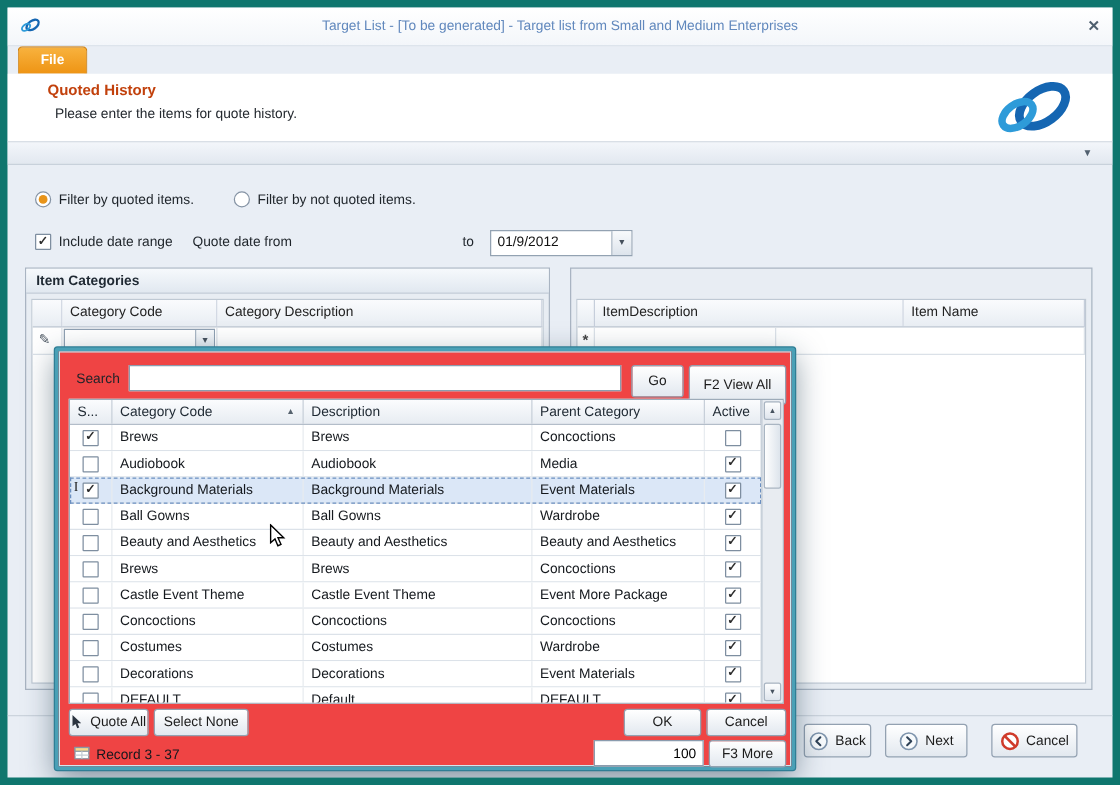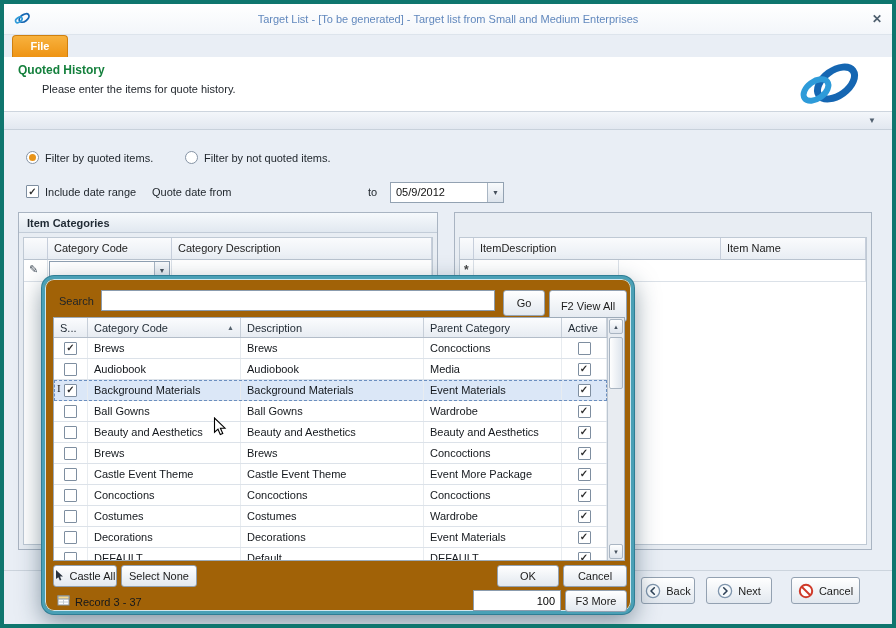--- a/index.html
+++ b/index.html
@@ -1,29 +1,29 @@
 <!DOCTYPE html>
 <html><head>
 <meta charset="utf-8">
 <style>
   *{box-sizing:border-box}
   html,body{margin:0;padding:0}
   body{width:896px;height:628px;font-family:"Liberation Sans",sans-serif;background:#fff}
-  #screen{position:relative;width:896px;height:628px;background:#e9eef5;border:4px solid #0f766e;overflow:hidden;font-size:11px;color:#1d2329}
+  #screen{position:relative;width:896px;height:628px;background:#e9eef5;border:6px solid #0f766e;overflow:hidden;font-size:11px;color:#1d2329}
 
   
   .titlebar{position:absolute;left:0;top:0;right:0;height:31px;background:linear-gradient(#ffffff,#f3f6fa);border-bottom:1px solid #dde4ec}
   .titlebar .title{position:absolute;left:0;right:0;top:9px;text-align:center;font-size:11px;color:#6188bd}
   .mini-logo{position:absolute;left:8px;top:7px}
   .close{position:absolute;right:10px;top:8px;font-size:12px;color:#4e5f6e;font-weight:bold;cursor:default}
 
   .file-tab{position:absolute;left:8px;top:31px;width:56px;height:22px;background:linear-gradient(#f8b23e,#ee9414);border:1px solid #cf8010;border-bottom:none;border-radius:4px 4px 0 0;color:#fff;font-weight:bold;text-align:center;line-height:21px}
 
   .header{position:absolute;left:0;top:53px;right:0;height:55px;background:#fff;border-bottom:1px solid #cdd5de}
-  .h-title{position:absolute;left:14px;top:6px;font-size:12px;font-weight:bold;color:#15803d}
+  .h-title{position:absolute;left:32px;top:6px;font-size:12px;font-weight:bold;color:#c2410c}
   .h-sub{position:absolute;left:38px;top:26px;color:#23282e}
   .logo{position:absolute;right:26px;top:1px}
 
   .collapse-bar{position:absolute;left:0;top:108px;right:0;height:18px;background:linear-gradient(#f3f6fa,#e2e8f0);border-bottom:1px solid #c8d1db}
   .chev{position:absolute;right:16px;top:4px;font-size:8px;color:#51606f}
 
   .lbl{position:absolute;color:#1d2329;white-space:nowrap}
 
   .radio{position:absolute;width:13px;height:13px;border:1px solid #8694a5;border-radius:50%;background:#fff}
   .radio.on::after{content:"";position:absolute;left:2px;top:2px;width:7px;height:7px;border-radius:50%;background:#e8941a}
@@ -51,21 +51,21 @@
 
   
   .fsep{position:absolute;left:0;right:0;top:566px;border-top:1px solid #ccd4dd}
   .btn{background:linear-gradient(#ffffff,#e2e8ef);border:1px solid #93a1b1;border-radius:3px;font-family:"Liberation Sans",sans-serif;font-size:11px;color:#1c1c1c;display:flex;align-items:center;justify-content:center;gap:5px;padding:0;cursor:default}
   .wbtn{position:absolute;top:573px;height:27px}
   #btn-back{left:637px;width:54px}
   #btn-next{left:702px;width:66px}
   #btn-wcancel{left:787px;width:69px}
 
   
-  .popup{position:absolute;left:38px;top:272px;width:592px;height:338px;background:#a16207;border:3px solid #4aa0b6;border-radius:12px;box-shadow:0 0 0 1px #2f7e95,0 8px 24px rgba(25,55,75,.5),inset 0 0 0 1px #cfe7ef;z-index:10}
+  .popup{position:absolute;left:38px;top:272px;width:592px;height:338px;background:#ef4444;border:3px solid #4aa0b6;border-radius:2px;box-shadow:0 0 0 1px #2f7e95,0 8px 24px rgba(25,55,75,.5),inset 0 0 0 1px #cfe7ef;z-index:10}
   .p-inner{position:absolute;inset:0}
   .p-label{position:absolute;left:14px;top:16px}
   .s-input{position:absolute;left:56px;top:11px;width:394px;height:21px;border:1px solid #8b9cae;font-family:"Liberation Sans",sans-serif;font-size:11px;padding:0 4px}
   .pbtn{position:absolute}
   #btn-go{left:458px;top:11px;width:42px;height:26px}
   #btn-viewall{left:504px;top:11px;width:78px;height:32px}
   #btn-selall{left:8px;top:286px;width:64px;height:22px}
   #btn-selnone{left:76px;top:286px;width:76px;height:22px}
   #btn-ok{left:452px;top:286px;width:62px;height:22px}
   #btn-pcancel{left:518px;top:286px;width:64px;height:22px}
@@ -130,21 +130,21 @@
   <span class="radio on" style="left:22px;top:147px"></span>
   <span class="lbl" style="left:41px;top:148px">Filter by quoted items.</span>
   <span class="radio" style="left:181px;top:147px"></span>
   <span class="lbl" style="left:200px;top:148px">Filter by not quoted items.</span>
 
   <span class="cb abs" style="left:22px;top:181px">✓</span>
   <span class="lbl" style="left:41px;top:182px">Include date range</span>
   <span class="lbl" style="left:148px;top:182px">Quote date from</span>
   <span class="lbl" style="left:364px;top:182px">to</span>
   <div class="combo" style="left:386px;top:178px;width:114px;height:21px">
-    <span class="val">05/9/2012</span>
+    <span class="val">01/9/2012</span>
     <span class="dd">▼</span>
   </div>
 
   <div class="group" style="left:14px;top:208px;width:420px;height:338px">
     <div class="g-head">Item Categories</div>
     <div class="mgrid">
       <div class="mrow mhead">
         <div class="mcell w24"></div>
         <div class="mcell w124">Category Code</div>
         <div class="mcell fx">Category Description</div>
@@ -354,21 +354,21 @@
             <div class="sb-thumb"></div>
           </div>
           <div class="sbb">▼</div>
         </div>
       </div>
 
       <button class="btn pbtn" id="btn-selall">
         <svg width="10" height="12" viewBox="0 0 10 12">
           <path d="M1 0 L1 9 L3.4 7.2 L4.8 10.6 L6.4 9.9 L5 6.6 L8 6.6 Z" fill="#2b3440"></path>
         </svg>
-        <span>Castle All</span>
+        <span>Quote All</span>
       </button>
       <button class="btn pbtn" id="btn-selnone">Select None</button>
       <button class="btn pbtn" id="btn-ok">OK</button>
       <button class="btn pbtn" id="btn-pcancel">Cancel</button>
 
       <svg class="status-icon" width="13" height="13" viewBox="0 0 13 13">
         <rect x="1" y="2" width="11" height="9" fill="#fff" stroke="#8a97a6"></rect>
         <rect x="1" y="2" width="11" height="3" fill="#f7d98a" stroke="#8a97a6"></rect>
         <line x1="1" y1="8" x2="12" y2="8" stroke="#c3cbd4"></line>
         <line x1="6.5" y1="5" x2="6.5" y2="11" stroke="#c3cbd4"></line>

